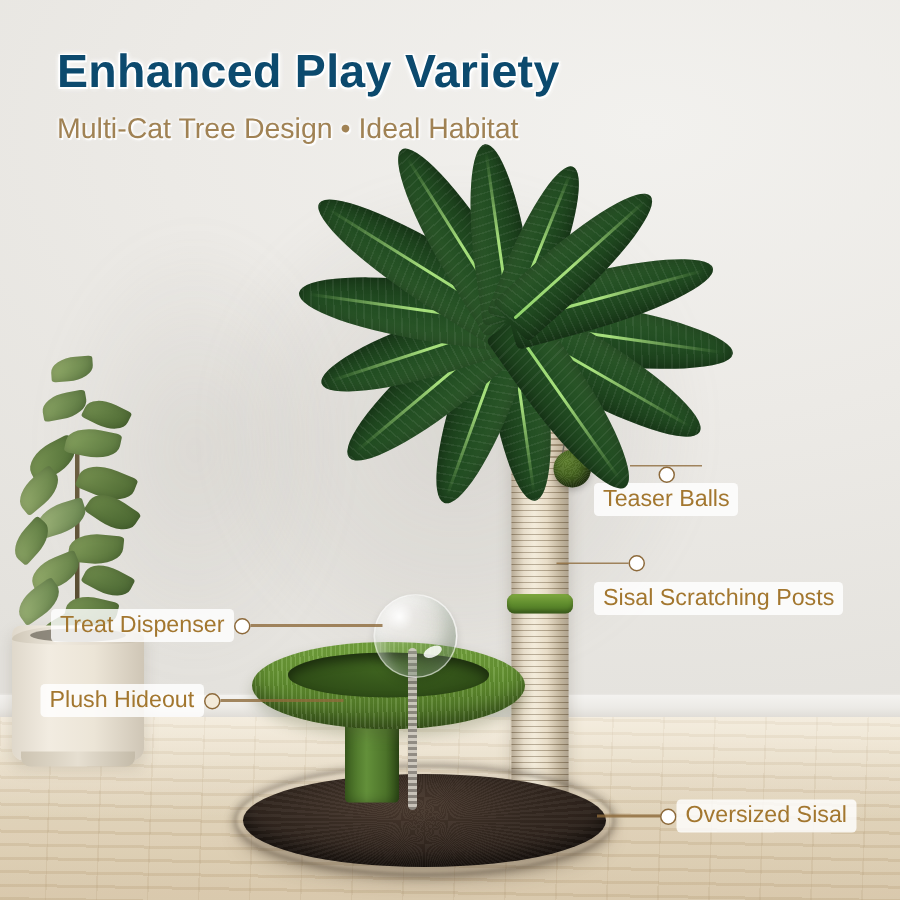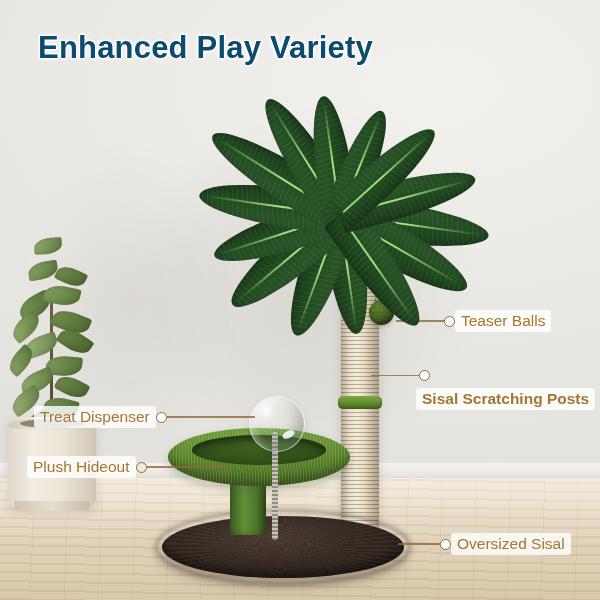--- a/index.html
+++ b/index.html
@@ -347,33 +347,34 @@
       <div class="ring-inner"></div>
     </div>
 
     <div class="dispenser-rod"></div>
     <div class="glass-ball">
       <div class="hl"></div>
     </div>
   </div>
 
   <div class="title">Enhanced Play Variety</div>
-
-
-  <div class="callout" style="left:396px;top:310px;">
+  <div class="subtitle">Multi-Cat Tree Design • Ideal Habitat</div>
+
+
+  <div class="callout" style="left:396px;top:310px;flex-direction:column;">
     <span class="line" style="width:48px;"></span>
     <span class="dot"></span>
     <span class="lbl">Teaser Balls</span>
   </div>
 
   <div class="callout" style="left:371px;top:370px;">
     <span class="line" style="width:48px;"></span>
     <span class="dot"></span>
   </div>
-  <div class="callout" style="left:416px;top:388px;font-weight:bold;">
+  <div class="callout" style="left:396px;top:388px;">
     <span class="lbl">Sisal Scratching Posts</span>
   </div>
 
   <div class="callout" style="left:34px;top:406px;">
     <span class="lbl">Treat Dispenser</span>
     <span class="dot"></span>
     <span class="line" style="width:88px;"></span>
   </div>
 
   <div class="callout" style="left:27px;top:456px;">

